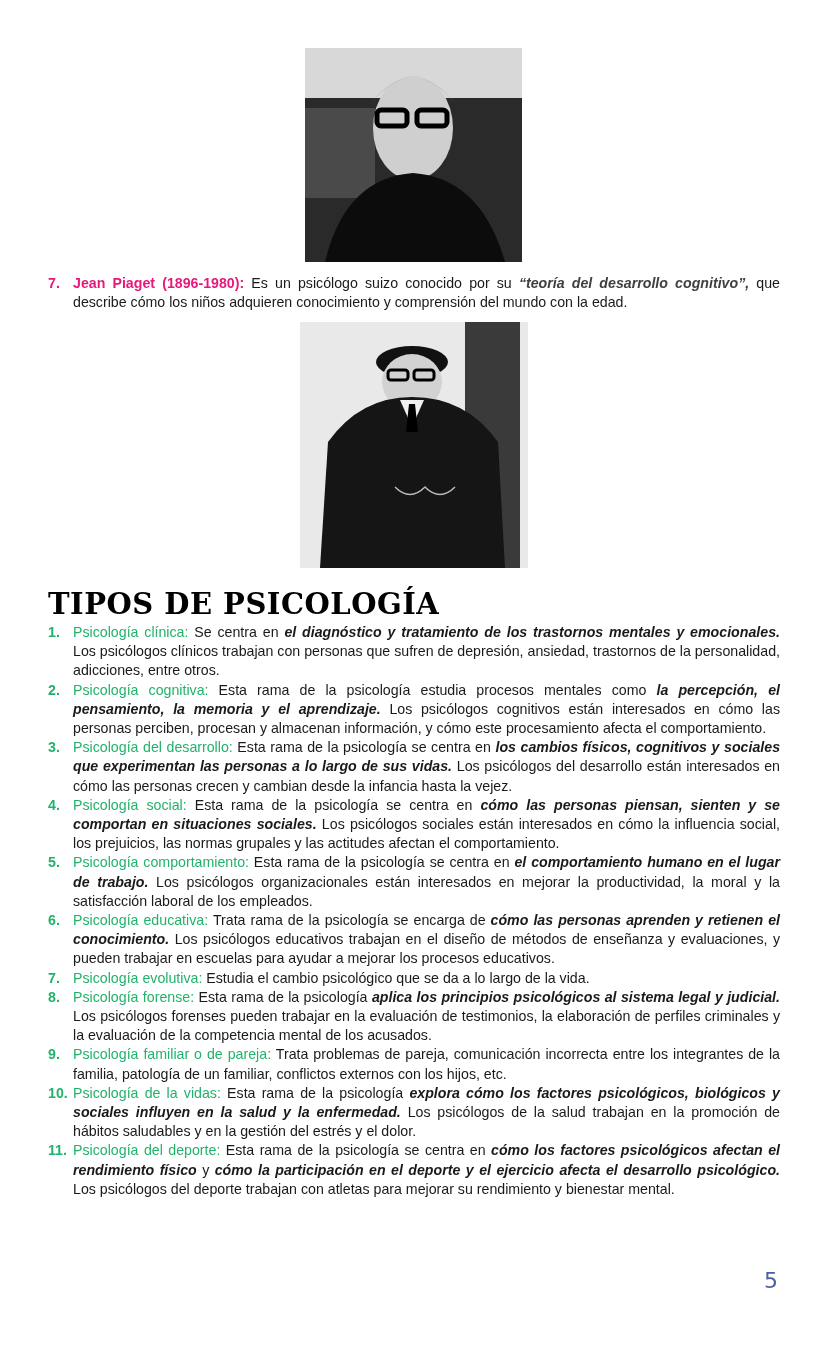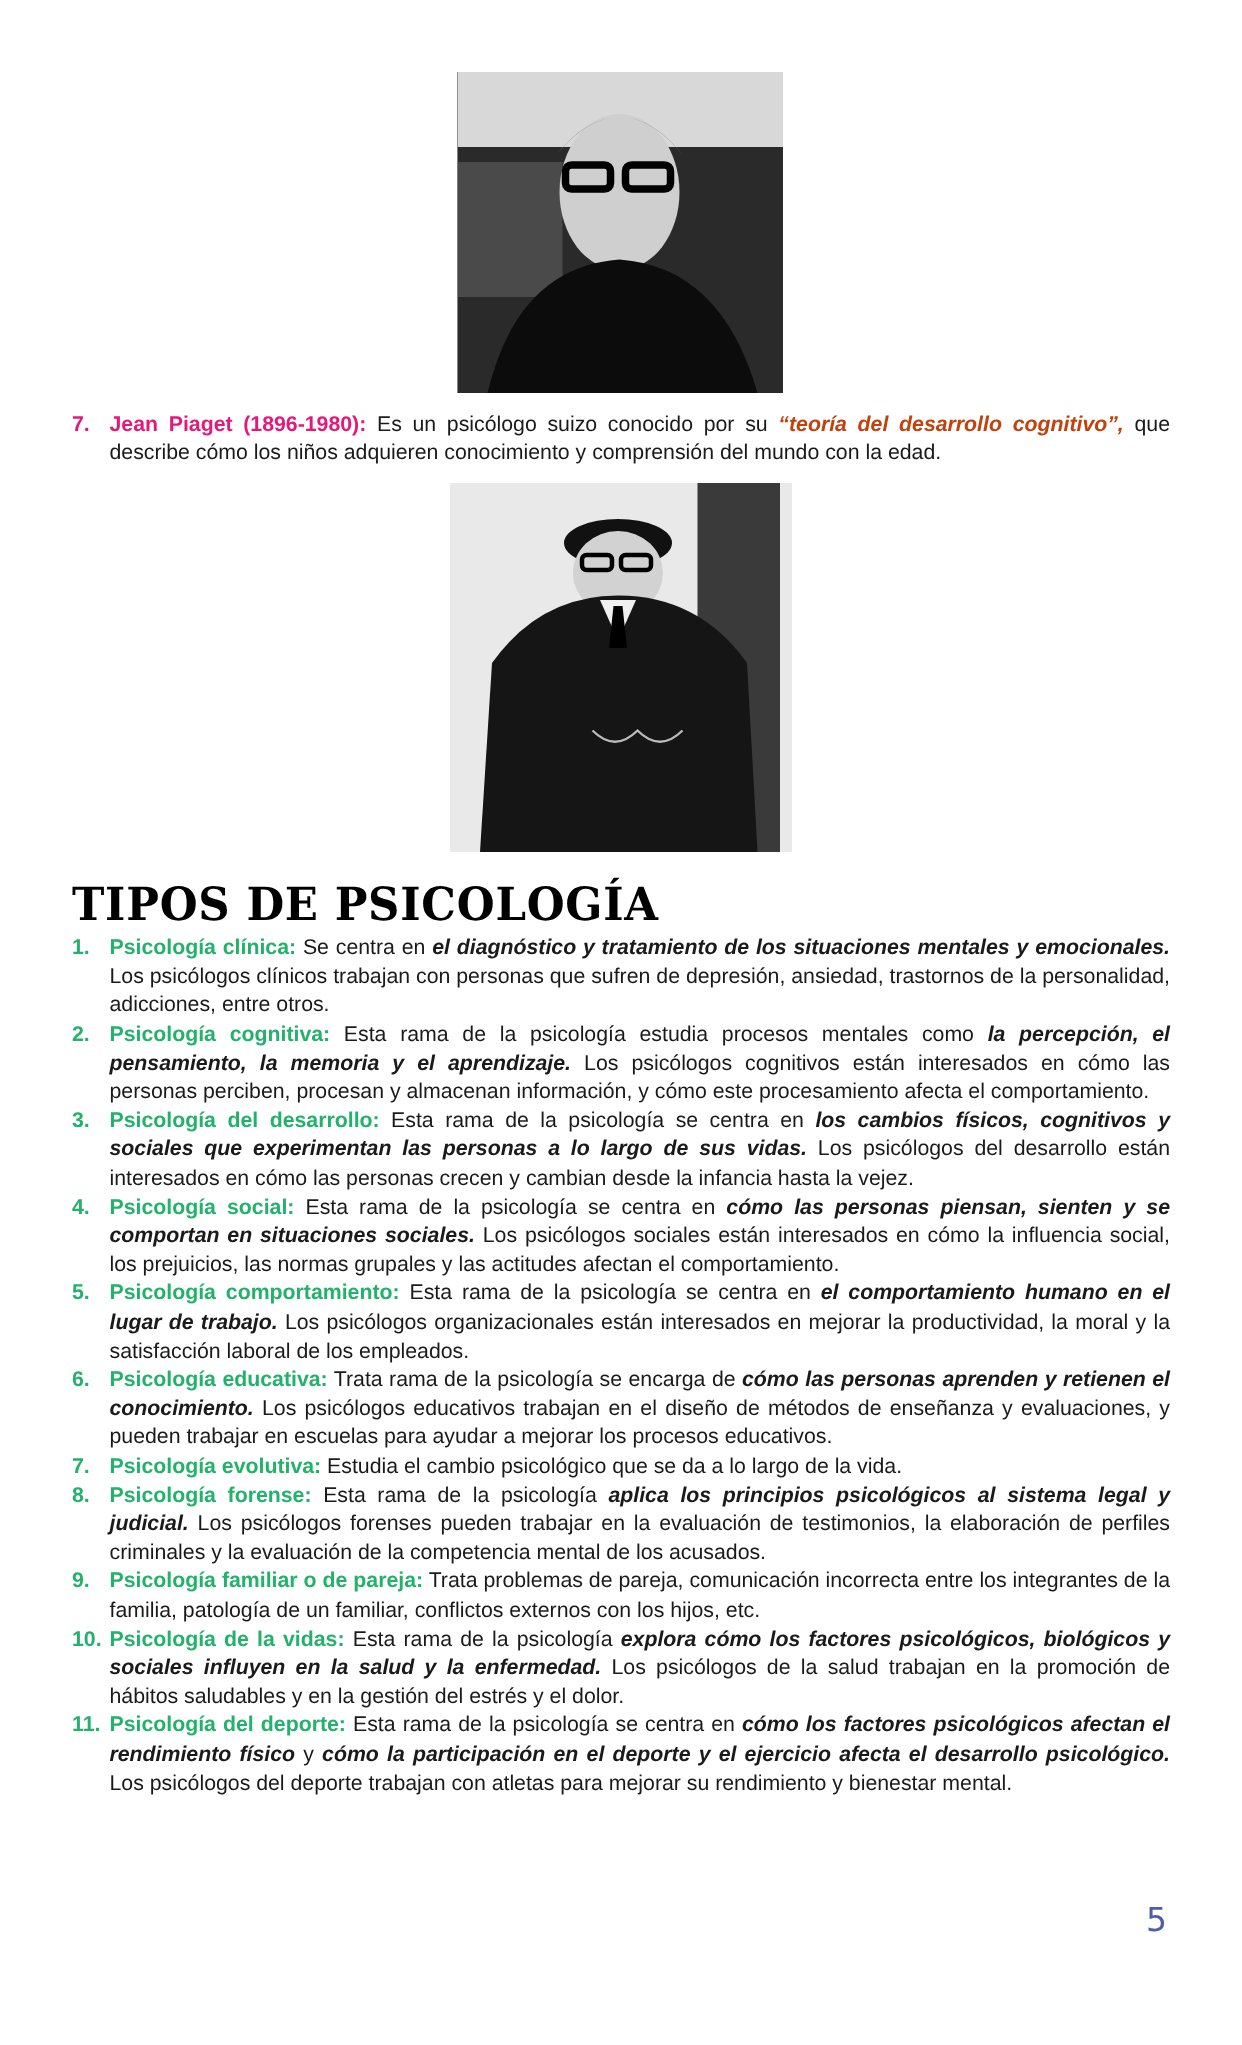--- a/index.html
+++ b/index.html
@@ -8,22 +8,22 @@
     .photo { position: absolute; background: #111; overflow: hidden; }
     .photo svg { display: block; width: 100%; height: 100%; }
     #photo1 { left: 305px; top: 48px; width: 217px; height: 214px; }
     #photo2 { left: 300px; top: 322px; width: 228px; height: 246px; background: #eee; }
 
     .entry { position: absolute; left: 48px; width: 732px; font-size: 14.2px; line-height: 19.2px; }
     .row { display: flex; }
     .num { width: 25px; flex: 0 0 25px; font-weight: bold; }
     .txt { flex: 1; text-align: justify; }
     .pink { color: #e5197b; font-weight: bold; }
-    .gold { color: #c2410c; font-weight: bold; font-style: italic; }
-    .green { color: #23b26b; font-weight: bold; margin-top: 26px; }
+    .gold { color: #404040; font-weight: bold; font-style: italic; }
+    .green { color: #23b26b; font-weight: normal; margin-top: 26px; }
     .bi { font-weight: bold; font-style: italic; }
 
     #section-title { position: absolute; left: 48px; top: 586px; font-family: "DejaVu Serif", serif;
       font-weight: bold; font-size: 29px; letter-spacing: 0.5px; color: #000; margin: 0; transform: scaleY(1.05); }
 
     #list { position: absolute; left: 48px; top: 623px; width: 732px; font-size: 14.2px; line-height: 19.2px; margin: 0; padding: 0; list-style: none; }
     #list li { display: flex; }
     #list .num { color: #23b26b; }
 
     #page-number { position: absolute; left: 764px; top: 1268px; font-size: 22px; color: #4a5fa8; font-family: "DejaVu Sans", sans-serif; }
@@ -64,21 +64,21 @@
     <path d="M109 82 L115 82 L118 110 L106 110Z" fill="#000"></path>
     <path d="M95 165 Q110 180 125 165 Q140 180 155 165" fill="none" stroke="#bbb" stroke-width="1.5"></path>
   </svg>
 </div>
 
 <h1 id="section-title">TIPOS DE PSICOLOGÍA</h1>
 
 <ul id="list">
     <li>
       <span class="num">1.</span>
-      <span class="txt"><span class="green">Psicología clínica:</span><span> Se centra en </span><span class="bi">el diagnóstico y tratamiento de los situaciones mentales y emocionales.</span><span> Los psicólogos clínicos trabajan con personas que sufren de depresión, ansiedad, trastornos de la personalidad, adicciones, entre otros.</span></span>
+      <span class="txt"><span class="green">Psicología clínica:</span><span> Se centra en </span><span class="bi">el diagnóstico y tratamiento de los trastornos mentales y emocionales.</span><span> Los psicólogos clínicos trabajan con personas que sufren de depresión, ansiedad, trastornos de la personalidad, adicciones, entre otros.</span></span>
     </li>
     <li>
       <span class="num">2.</span>
       <span class="txt"><span class="green">Psicología cognitiva:</span><span> Esta rama de la psicología estudia procesos mentales como </span><span class="bi">la percepción, el pensamiento, la memoria y el aprendizaje.</span><span> Los psicólogos cognitivos están interesados en cómo las personas perciben, procesan y almacenan información, y cómo este procesamiento afecta el comportamiento.</span></span>
     </li>
     <li>
       <span class="num">3.</span>
       <span class="txt"><span class="green">Psicología del desarrollo:</span><span> Esta rama de la psicología se centra en </span><span class="bi">los cambios físicos, cognitivos y sociales que experimentan las personas a lo largo de sus vidas.</span><span> Los psicólogos del desarrollo están interesados en cómo las personas crecen y cambian desde la infancia hasta la vejez.</span></span>
     </li>
     <li>

